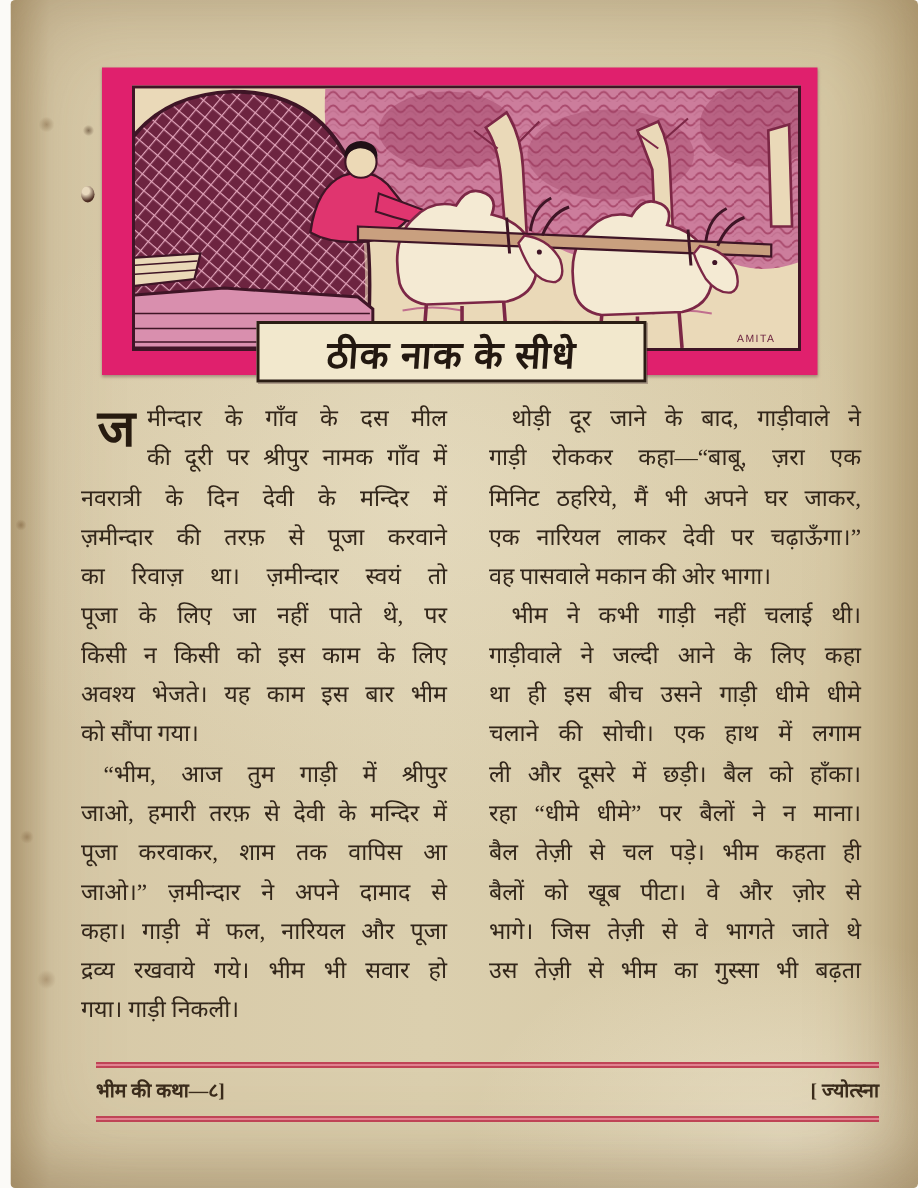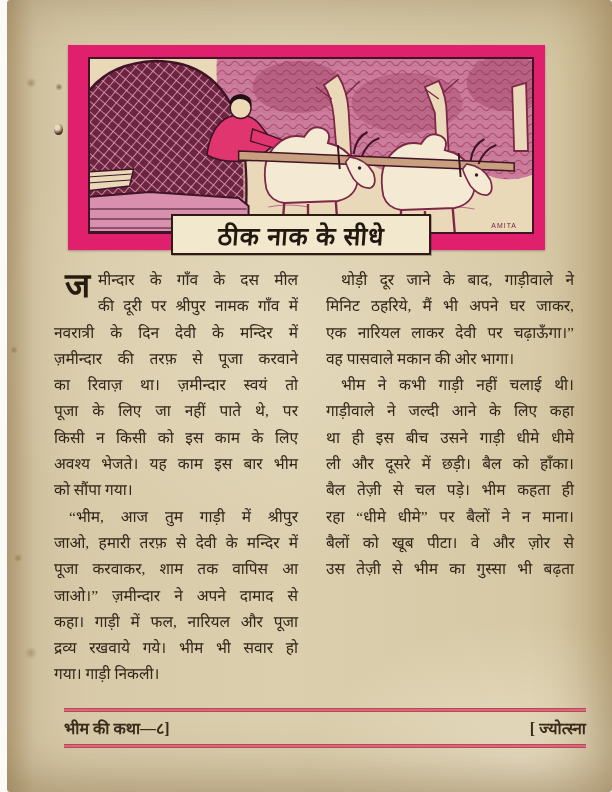--- a/index.html
+++ b/index.html
@@ -39,21 +39,21 @@
   .line.nj{text-align-last:left;}
   .line.ind{margin-left:15px;}
   .line.dc{margin-left:44px;}
   .dropcap{position:absolute;left:11px;top:-6px;font-size:34px;font-weight:bold;color:#271b10;}
   
   .rule{position:absolute;left:64px;width:522px;height:4px;
         background:linear-gradient(180deg,var(--rule,#bf4456) 0 30%, #ea93a0 45% 55%, var(--rule,#bf4456) 70% 100%);}
   #rule-top{top:708px;}
   #rule-bottom{top:744px;}
   .footer-row{position:absolute;left:64px;top:717px;width:522px;display:flex;
-      justify-content:space-between;font-size:16px;font-weight:bold;color:#3a2b1b;}
+      justify-content:space-between;font-size:13px;font-weight:bold;color:#3a2b1b;}
 </style>
 </head>
 <body>
 
 <div class="page">
   <div class="paper"></div>
 
   <div class="illus">
     <div class="frame-knob"></div>
     <div class="art">
@@ -142,30 +142,33 @@
       <div class="line ind">“भीम, आज तुम गाड़ी में श्रीपुर</div>
       <div class="line">जाओ, हमारी तरफ़ से देवी के मन्दिर में</div>
       <div class="line">पूजा करवाकर, शाम तक वापिस आ</div>
       <div class="line">जाओ।” ज़मीन्दार ने अपने दामाद से</div>
       <div class="line">कहा। गाड़ी में फल, नारियल और पूजा</div>
       <div class="line">द्रव्य रखवाये गये। भीम भी सवार हो</div>
       <div class="line nj">गया। गाड़ी निकली।</div>
     </div>
   <div class="col" id="col-right">
       <div class="line ind">थोड़ी दूर जाने के बाद, गाड़ीवाले ने</div>
+      <div class="line">गाड़ी रोककर कहा—“बाबू, ज़रा एक</div>
       <div class="line">मिनिट ठहरिये, मैं भी अपने घर जाकर,</div>
       <div class="line">एक नारियल लाकर देवी पर चढ़ाऊँगा।”</div>
       <div class="line nj">वह पासवाले मकान की ओर भागा।</div>
       <div class="line ind">भीम ने कभी गाड़ी नहीं चलाई थी।</div>
       <div class="line">गाड़ीवाले ने जल्दी आने के लिए कहा</div>
       <div class="line">था ही इस बीच उसने गाड़ी धीमे धीमे</div>
+      <div class="line">चलाने की सोची। एक हाथ में लगाम</div>
       <div class="line">ली और दूसरे में छड़ी। बैल को हाँका।</div>
+      <div class="line">रहा “धीमे धीमे” पर बैलों ने न माना।</div>
       <div class="line">बैल तेज़ी से चल पड़े। भीम कहता ही</div>
-      <div class="line">रहा “धीमे धीमे” पर बैलों ने न माना।</div>
       <div class="line">बैलों को खूब पीटा। वे और ज़ोर से</div>
+      <div class="line">भागे। जिस तेज़ी से वे भागते जाते थे</div>
       <div class="line">उस तेज़ी से भीम का गुस्सा भी बढ़ता</div>
     </div>
 
   <div class="rule" id="rule-top"></div>
   <div class="footer-row">
     <span>भीम की कथा—८]</span>
     <span>[ ज्योत्स्ना</span>
   </div>
   <div class="rule" id="rule-bottom"></div>
 </div>

